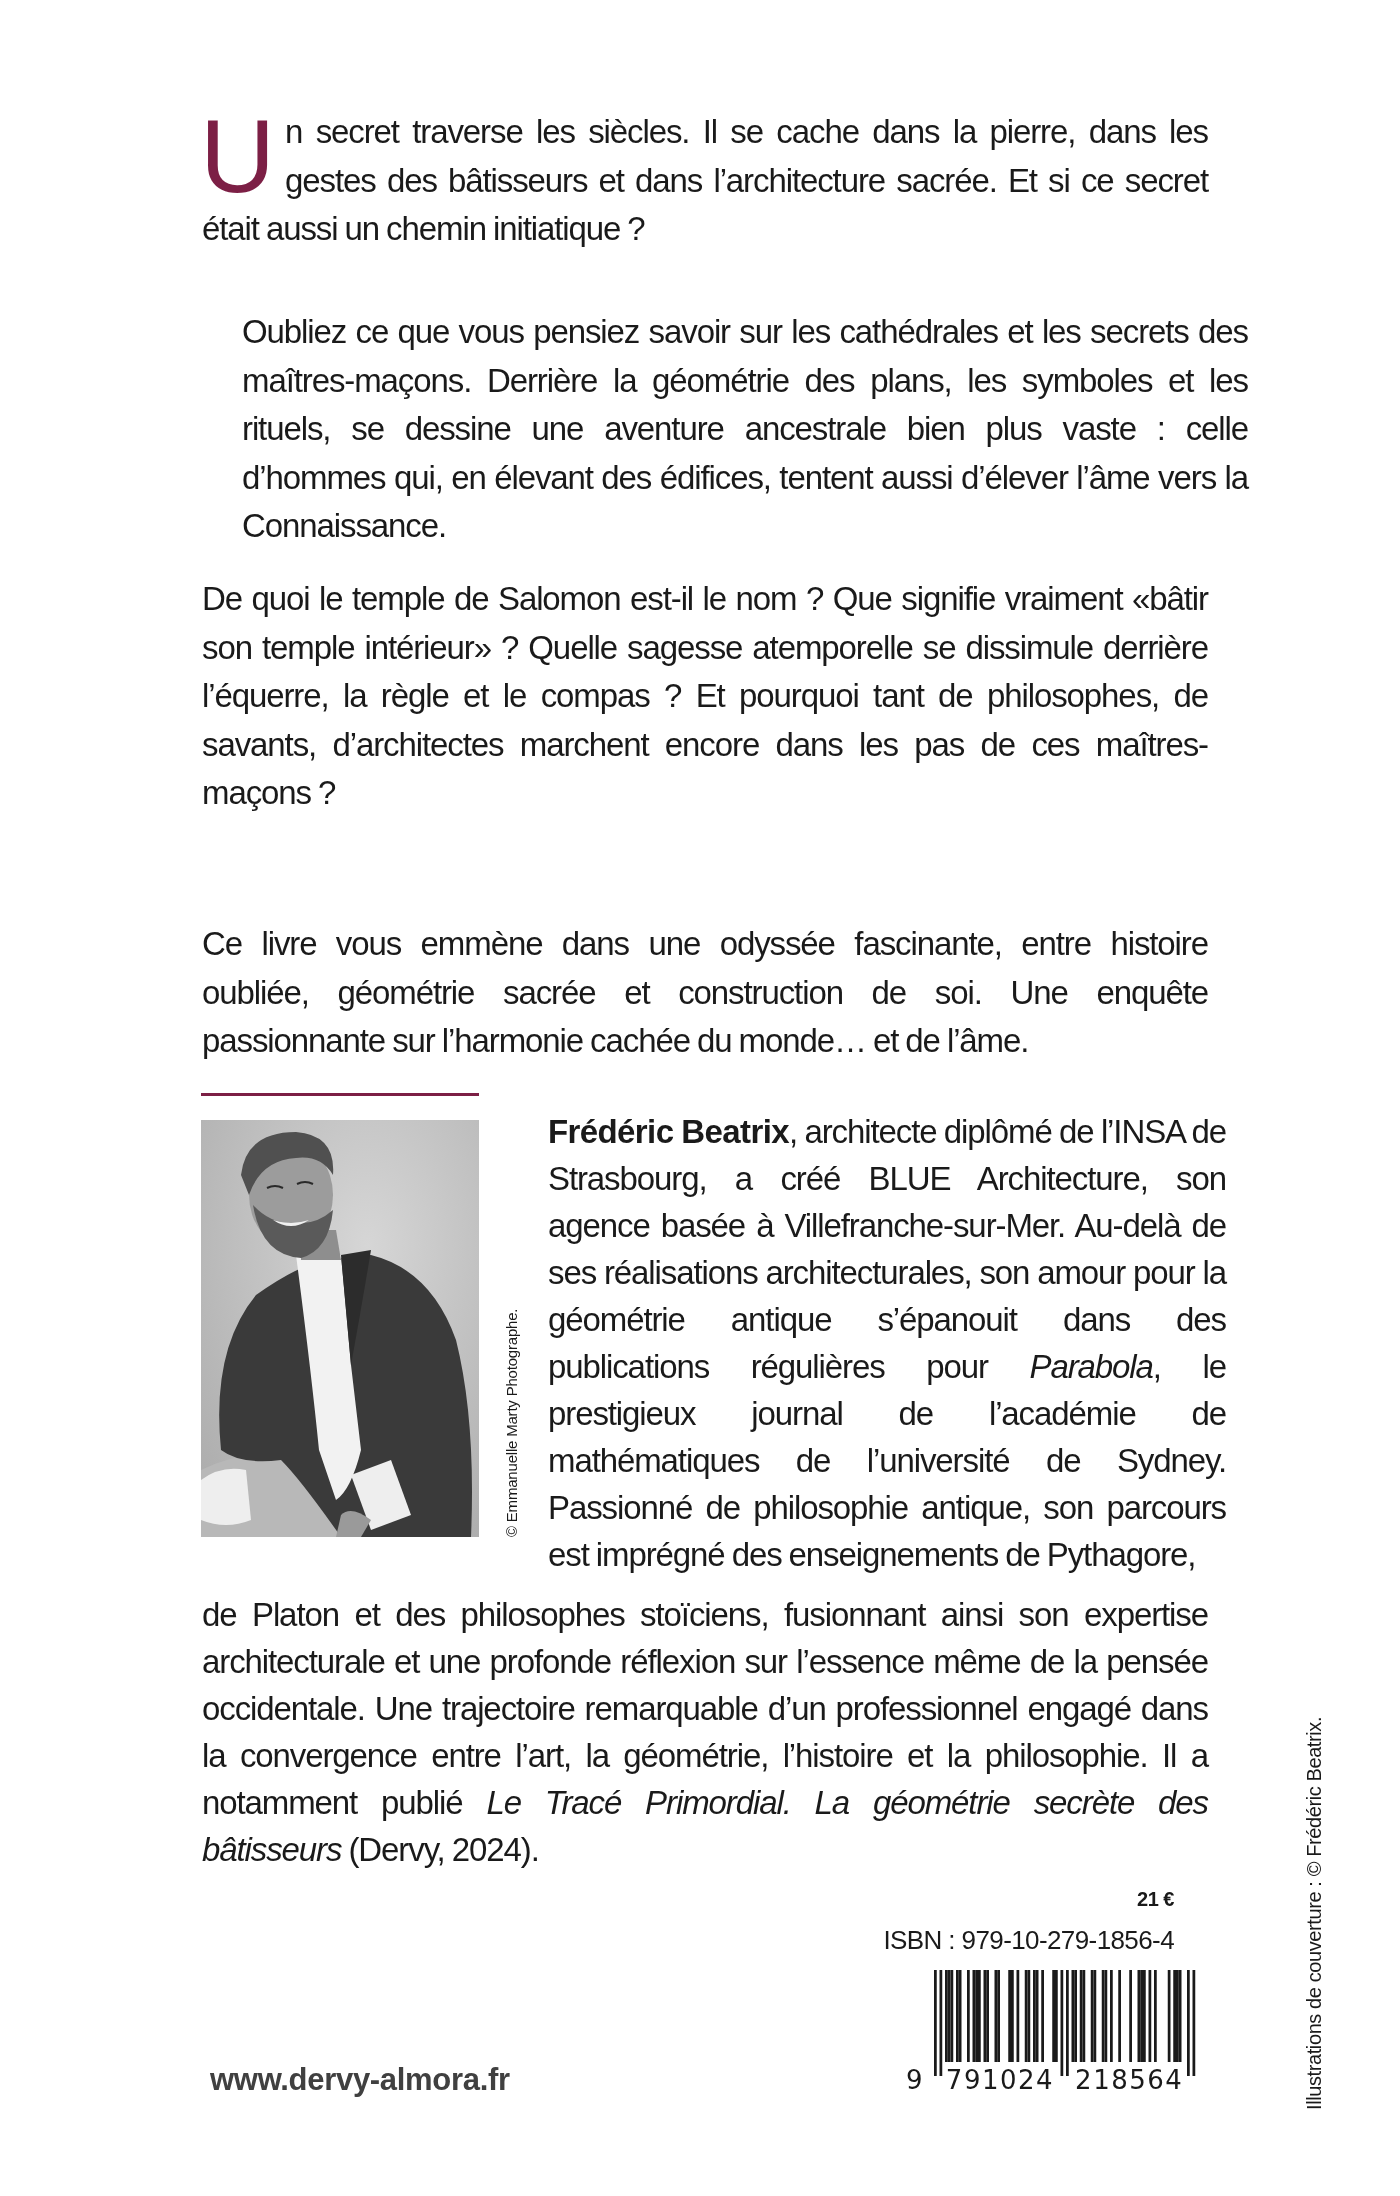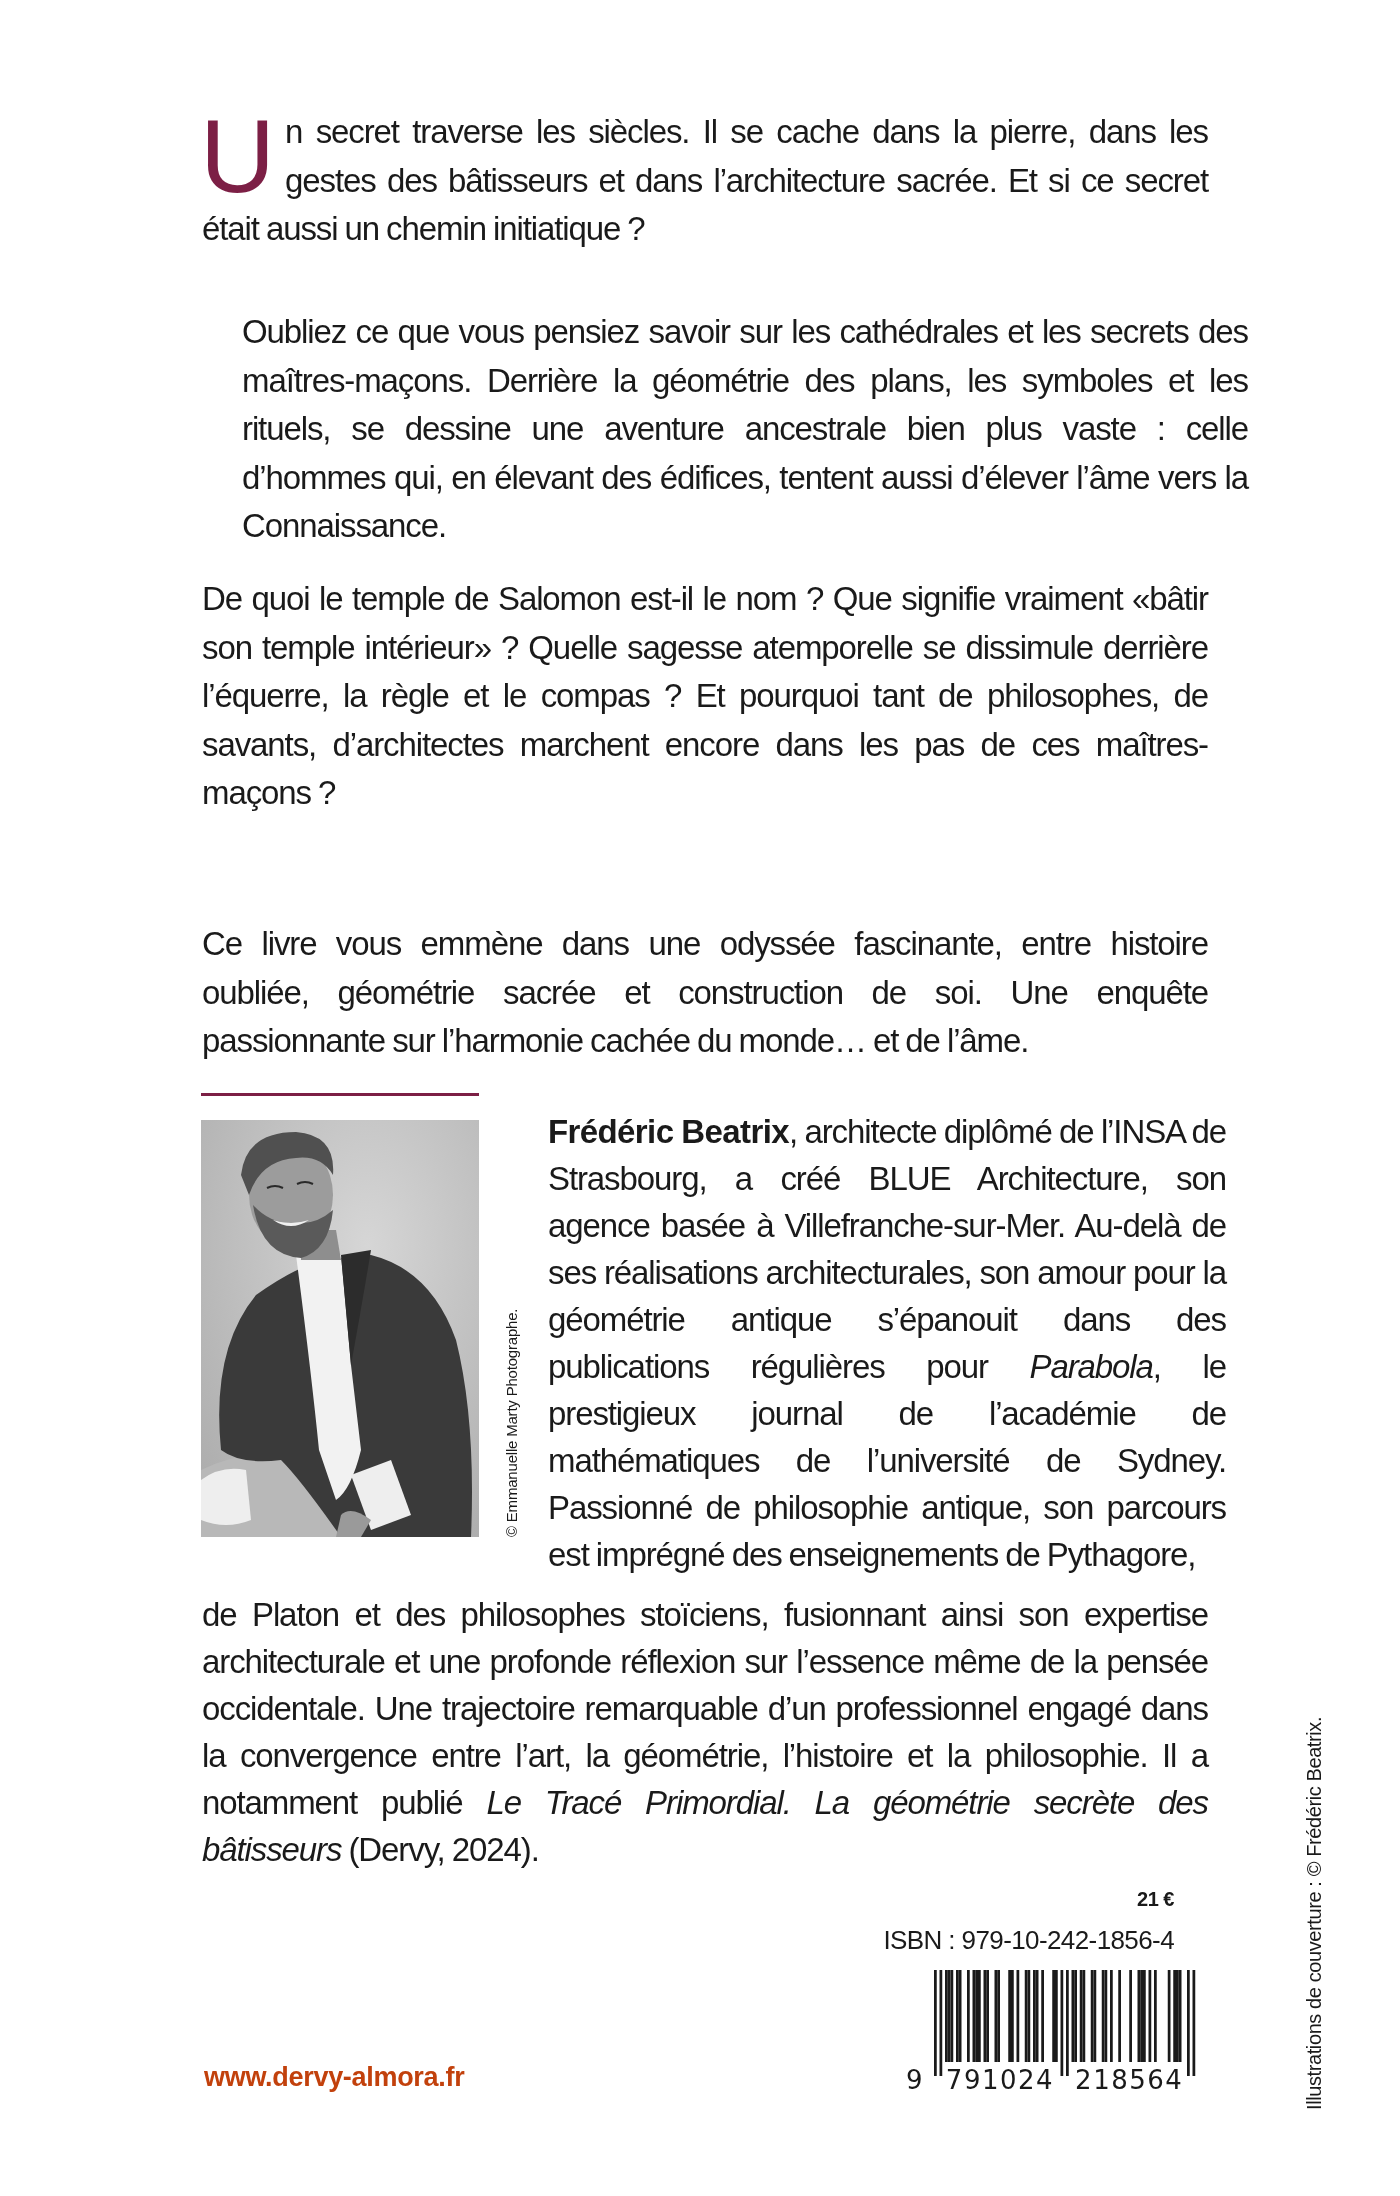--- a/index.html
+++ b/index.html
@@ -31,21 +31,21 @@
   #bio-bottom { position: absolute; left: 202px; top: 1583px; width: 1006px; margin-top: 8px; }
   .bio { font-size: 33px; line-height: 47px; text-align: justify; letter-spacing: -1.1px; word-spacing: -1px; margin: 0; }
   .bio b { font-weight: bold; letter-spacing: -0.6px; }
   .bio i { font-style: italic; }
 
   #price { position: absolute; right: 226px; top: 1888px; font-size: 20px; font-weight: bold; letter-spacing: -0.5px; }
   #isbn { position: absolute; right: 226px; top: 1925px; font-size: 26px; letter-spacing: -0.6px; }
 
   #barcode { position: absolute; left: 898px; top: 1968px; width: 310px; height: 125px; }
 
-  #website { position: absolute; left: 204px; top: 2062px; font-size: 27px; font-weight: bold; letter-spacing: -0.3px; color: #c2410c; }
+  #website { position: absolute; left: 210px; top: 2062px; font-size: 31px; font-weight: bold; letter-spacing: -0.3px; color: #404040; }
 
   #cover-credit { position: absolute; left: 1303px; top: 2110px; transform: rotate(-90deg); transform-origin: left top;
                   font-size: 20px; white-space: nowrap; color: #1a1a1a; letter-spacing: -0.4px; }
 </style>
 </head>
 <body>
 
 <div class="col" id="intro">
   <p class="para">
     <span class="dropcap">U</span><span>n secret traverse les siècles. Il se cache dans la pierre, dans les gestes des bâtisseurs et dans l’architecture sacrée. Et si ce secret était aussi un chemin initiatique ?</span>
@@ -109,21 +109,21 @@
 
 <div id="bio-top">
   <p class="bio"><b>Frédéric Beatrix</b><span>, architecte diplômé de l’INSA de Strasbourg, a créé BLUE Architecture, son agence basée à Villefranche-sur-Mer. Au-delà de ses réalisations architecturales, son amour pour la géométrie antique s’épanouit dans des publications régulières pour </span><i>Parabola</i><span>, le prestigieux journal de l’académie de mathématiques de l’université de Sydney. Passionné de philosophie antique, son parcours est imprégné des enseignements de Pythagore,</span></p>
 </div>
 
 <div id="bio-bottom">
   <p class="bio"><span>de Platon et des philosophes stoïciens, fusionnant ainsi son expertise architecturale et une profonde réflexion sur l’essence même de la pensée occidentale. Une trajectoire remarquable d’un professionnel engagé dans la convergence entre l’art, la géométrie, l’histoire et la philosophie. Il a notamment publié </span><i>Le Tracé Primordial. La géométrie secrète des bâtisseurs</i><span> (Dervy, 2024).</span></p>
 </div>
 
 <div id="price">21 €</div>
-<div id="isbn">ISBN : 979-10-242-1856-4</div>
+<div id="isbn">ISBN : 979-10-279-1856-4</div>
 
 <svg id="barcode" width="310" height="125" viewBox="0 0 310 125">
     <rect x="36.00" y="2" width="2.75" height="106" fill="#1a1a1a"></rect>
     <rect x="41.50" y="2" width="2.75" height="106" fill="#1a1a1a"></rect>
     <rect x="47.00" y="2" width="2.75" height="92" fill="#1a1a1a"></rect>
     <rect x="49.75" y="2" width="2.75" height="92" fill="#1a1a1a"></rect>
     <rect x="52.50" y="2" width="2.75" height="92" fill="#1a1a1a"></rect>
     <rect x="58.00" y="2" width="2.75" height="92" fill="#1a1a1a"></rect>
     <rect x="60.75" y="2" width="2.75" height="92" fill="#1a1a1a"></rect>
     <rect x="69.00" y="2" width="2.75" height="92" fill="#1a1a1a"></rect>

